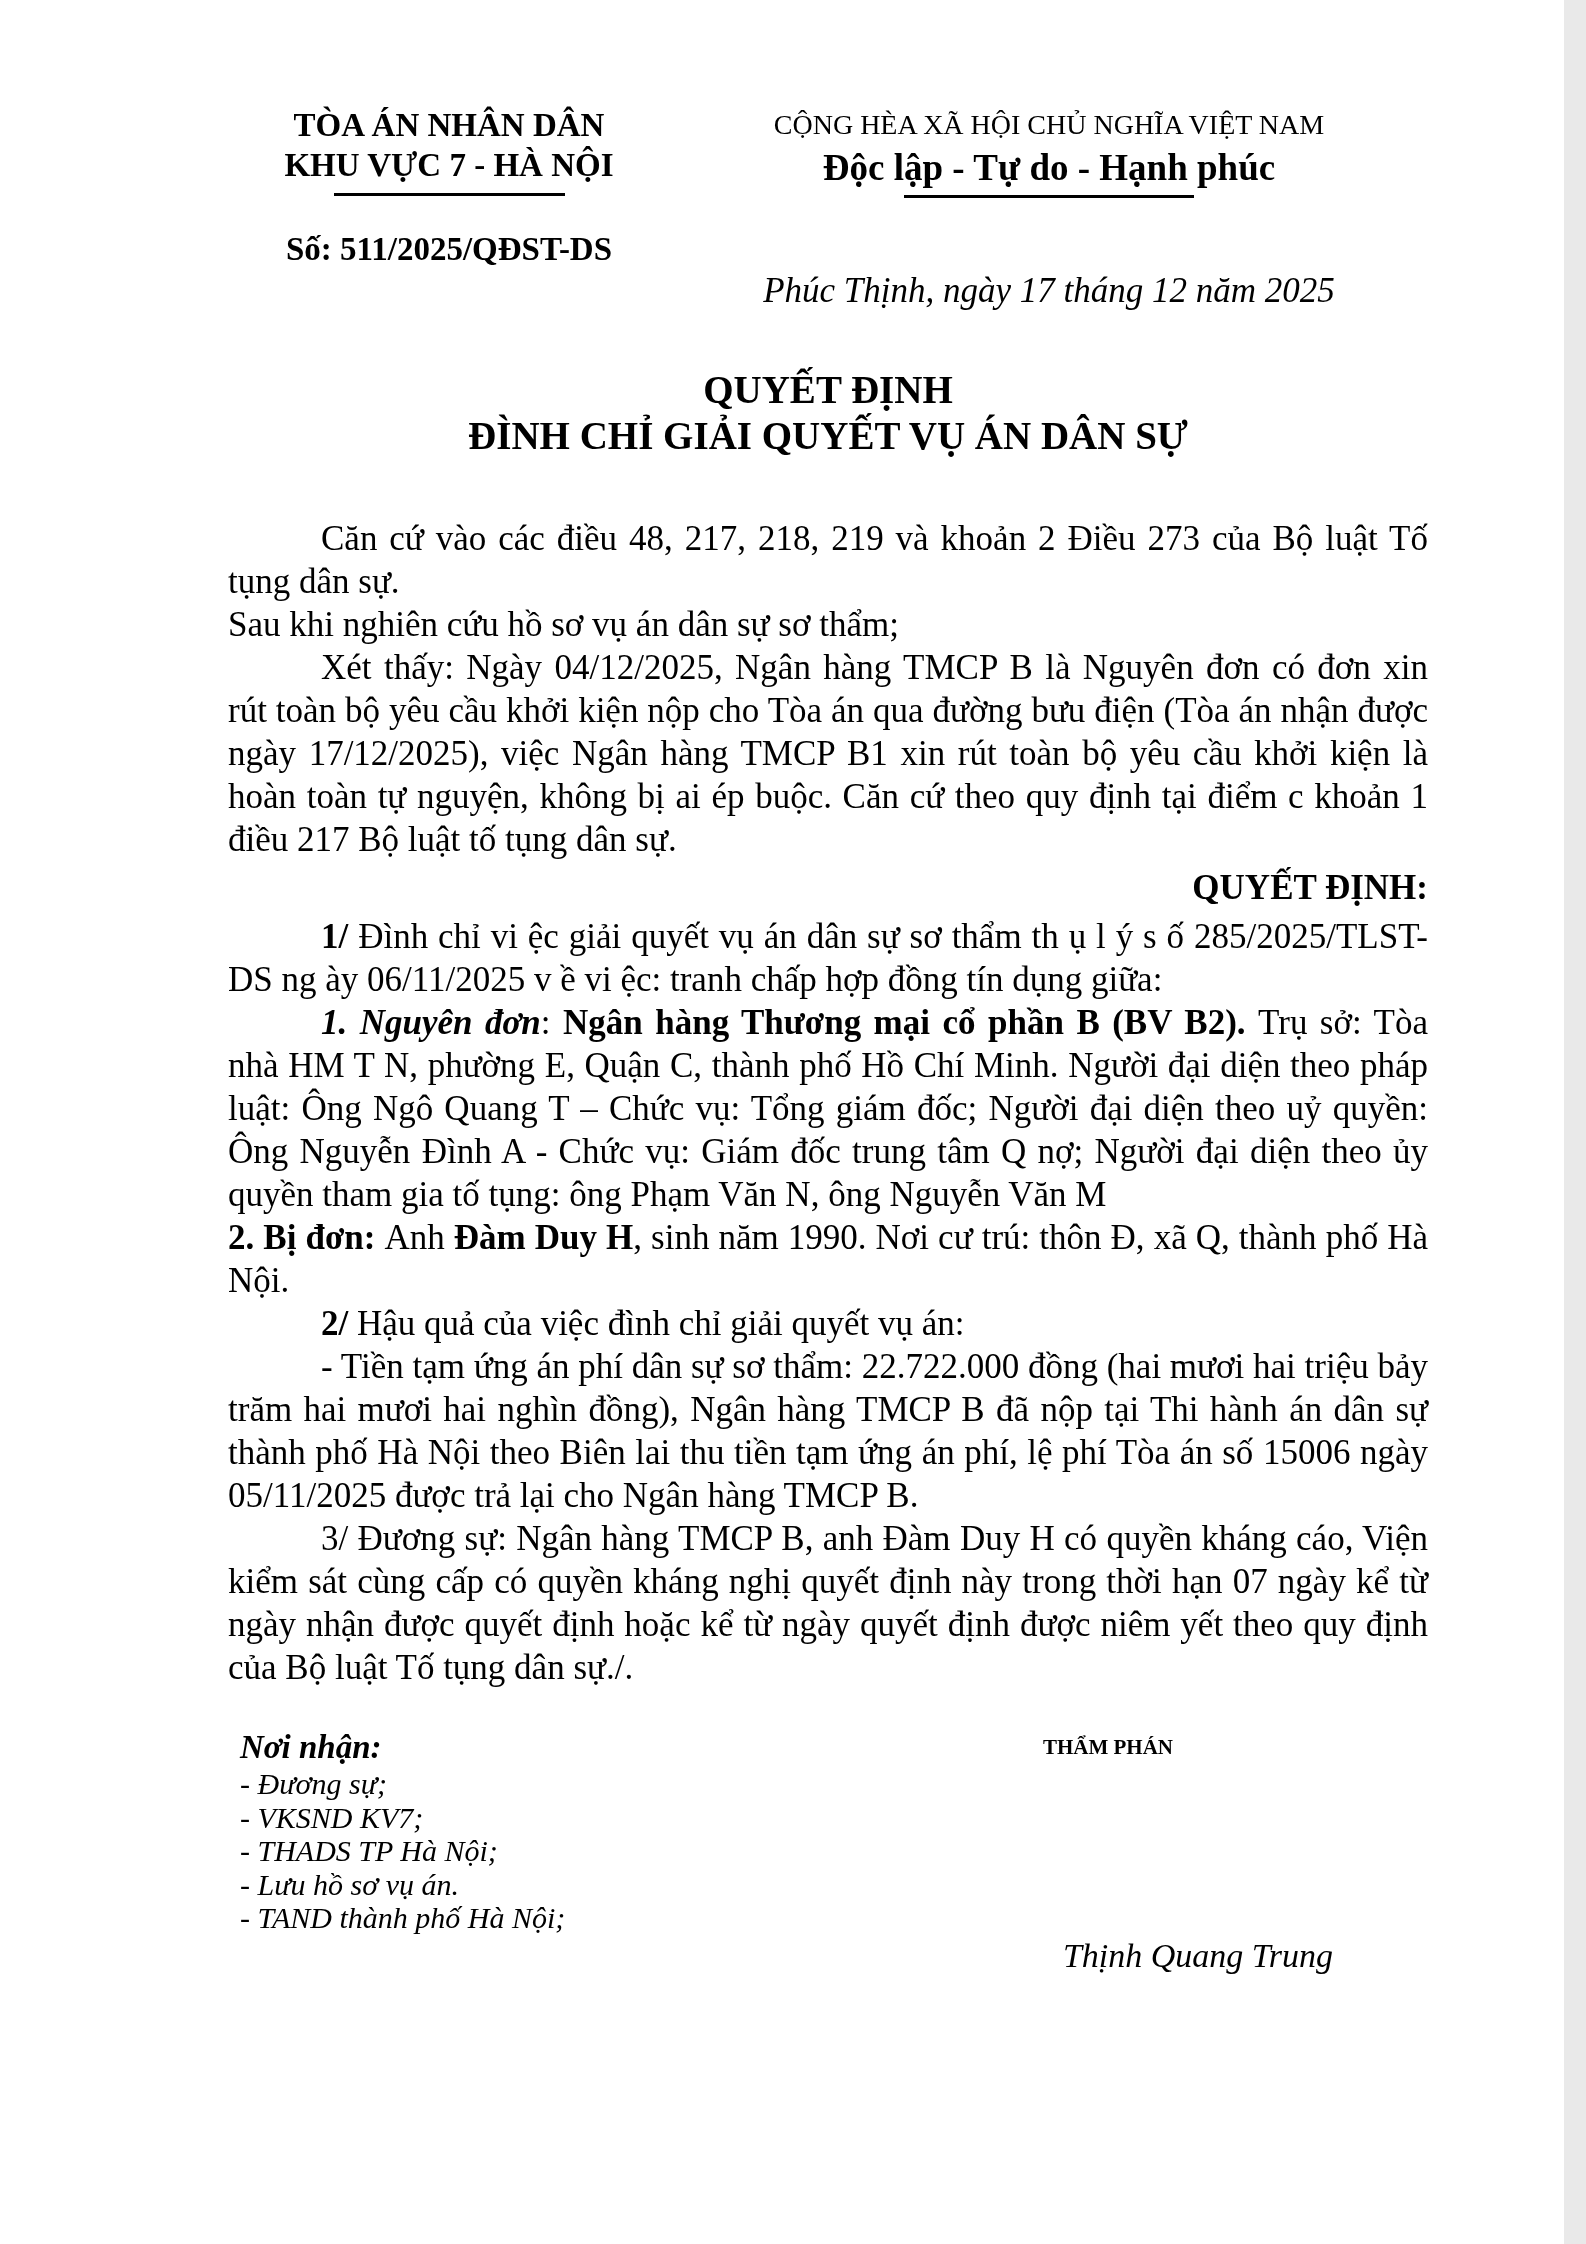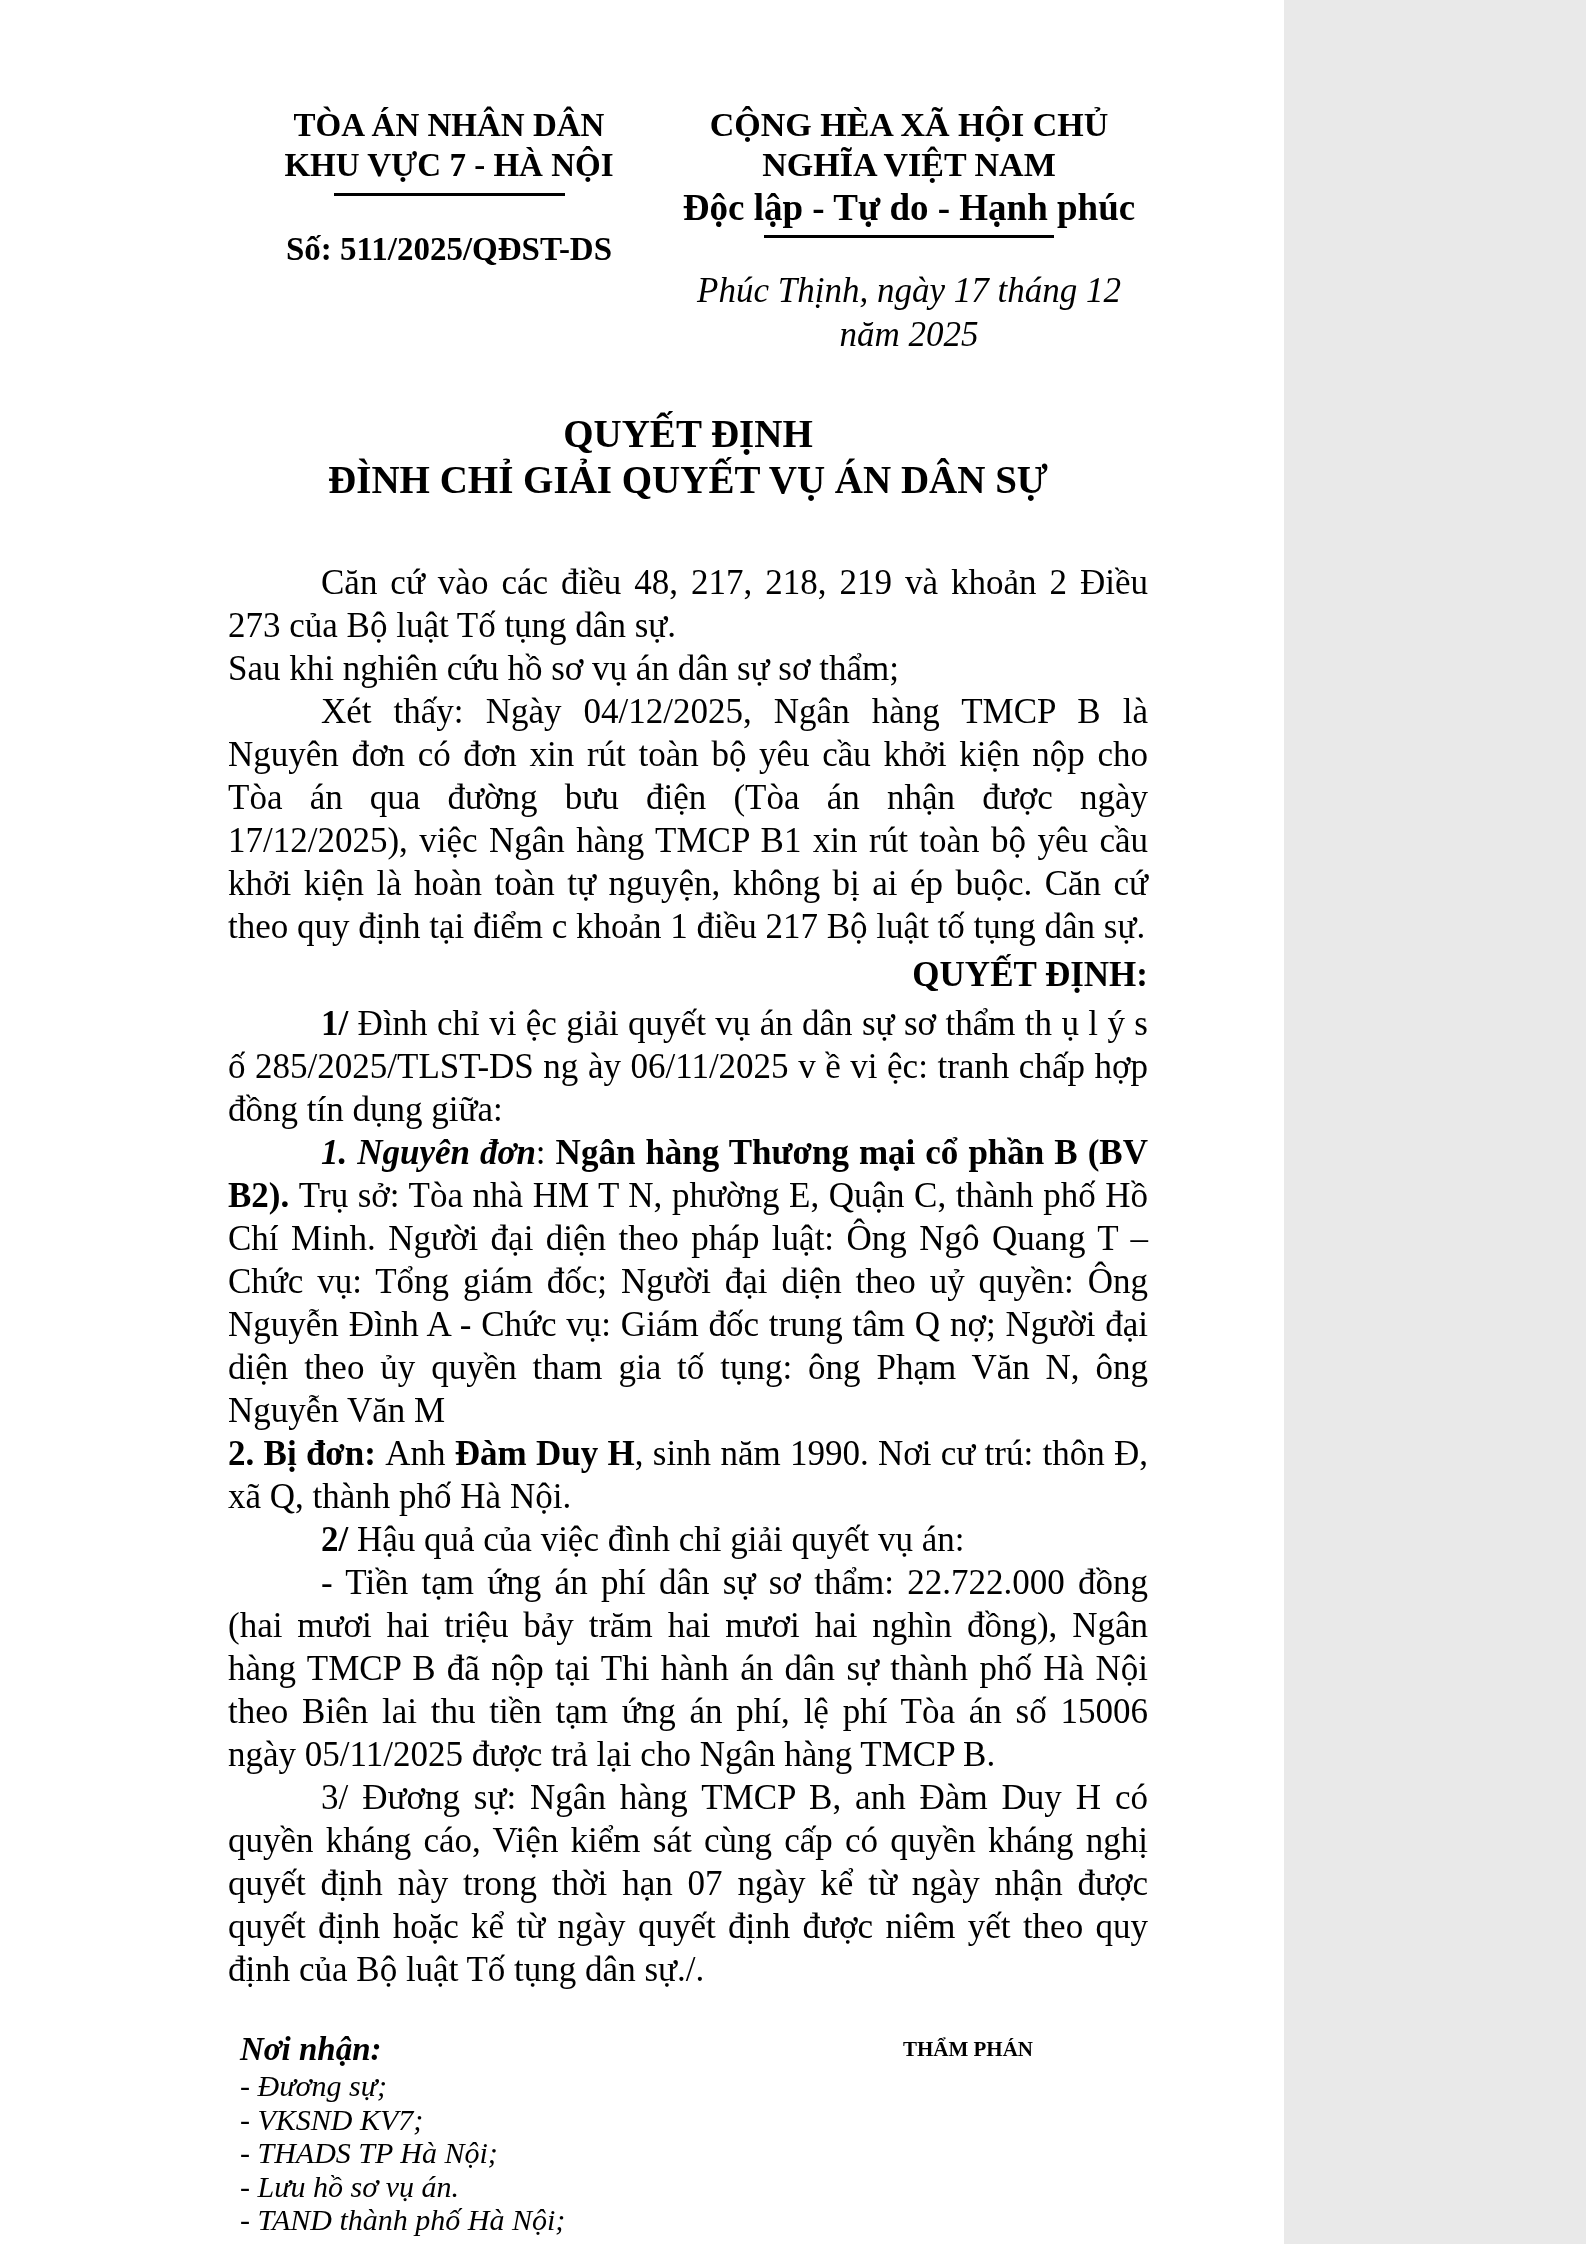--- a/index.html
+++ b/index.html
@@ -1,34 +1,34 @@
 <!DOCTYPE html>
 <html lang="vi"><head>
 <meta charset="utf-8">
 <style>
   * { margin:0; padding:0; box-sizing:border-box; }
   html,body { background:#e9e9e9; }
   body { width:1586px; }
   .page {
     position:relative;
-    width:1284px; height:2244px;
+    width:1564px; height:2244px;
     background:#ffffff;
     color:#000;
     font-family:"Liberation Serif","DejaVu Serif",serif;
     padding:105px 136px 0 228px;
     overflow:hidden;
   }
   
   .hdr { display:flex; }
   .hdr-left { width:442px; text-align:center; }
   .hdr-right { flex:1; text-align:center; }
   .org-line { font-weight:bold; font-size:33px; line-height:40px; }
   .org-rule { width:231px; border-top:3px solid #000; margin:8px auto 0; }
   .doc-number { font-weight:bold; font-size:33px; line-height:40px; margin-top:33px; }
-  .nat-line1 { font-weight:bold; font-size:34px; line-height:40px; }
+  .nat-line1 { font-weight:normal; font-size:28px; line-height:40px; }
   .nat-line2 { font-weight:bold; font-size:37px; line-height:46px; }
   .nat-rule { width:290px; border-top:3px solid #000; margin:4px auto 0; }
   .date-row { margin-top:0; display:flex; }
   .date-spacer { width:442px; }
   .date-line { flex:1; text-align:center; font-style:italic; font-size:35px; line-height:44px; }
   
   .doc-title { margin-top:54px; text-align:center; font-weight:bold; }
   .doc-title .t1 { font-size:39px; line-height:46px; }
   .doc-title .t2 { font-size:39px; line-height:46px; }
   

